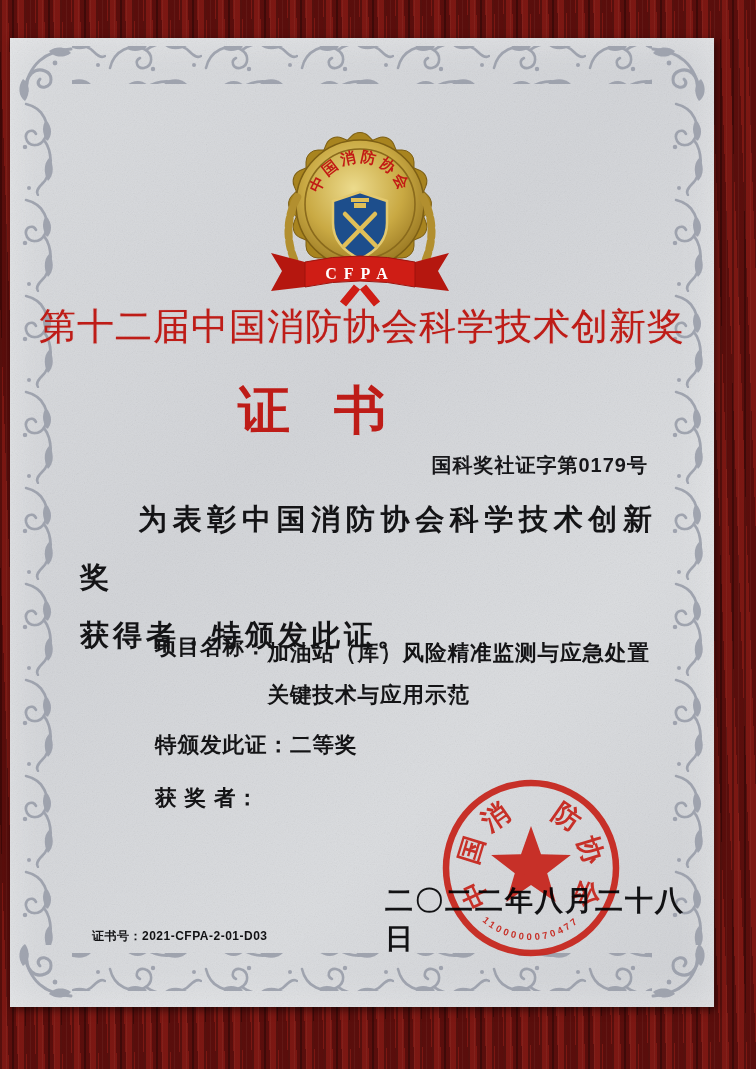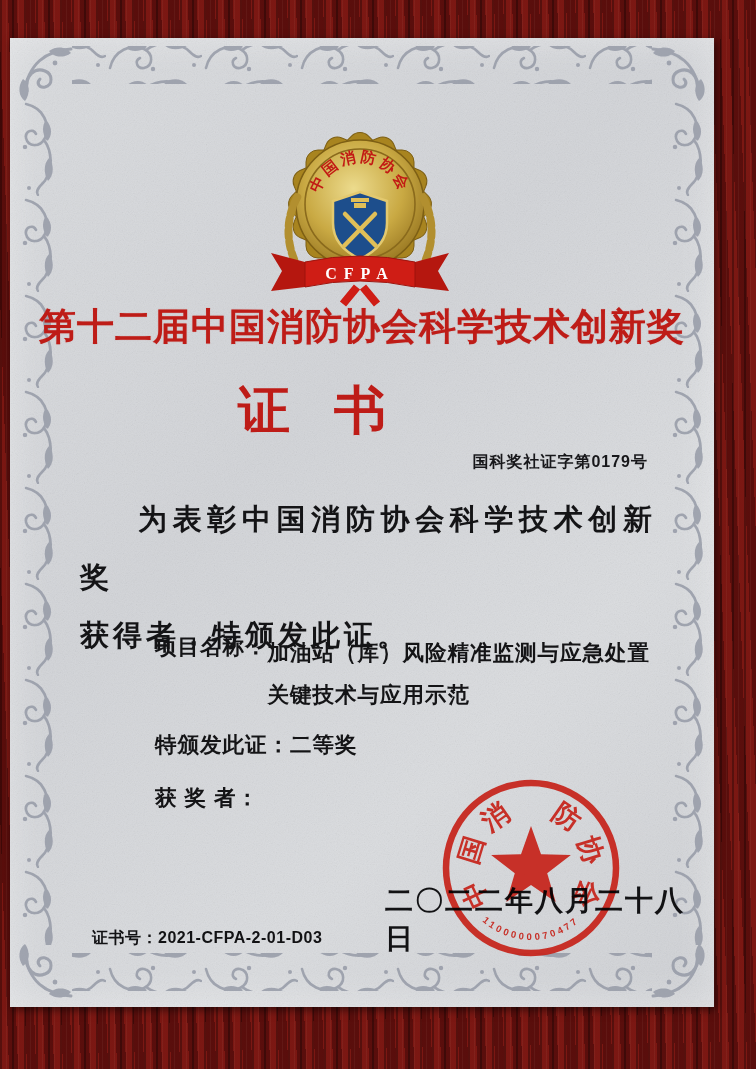--- a/index.html
+++ b/index.html
@@ -18,31 +18,31 @@
   .paper{
     position:absolute;left:10px;top:38px;width:704px;height:969px;
     background:linear-gradient(135deg,#d9dbde 0%,#d2d4d8 40%,#dadcdf 70%,#cfd1d5 100%);
     box-shadow:2px 3px 8px rgba(0,0,0,.55), inset 0 0 40px rgba(255,255,255,.45);
   }
   .noise,.ornament{position:absolute;left:0;top:0;pointer-events:none;}
   .content{position:absolute;inset:0;z-index:3;}
   .abs{position:absolute;}
   .title{
     left:0;right:0;top:264px;text-align:center;
-    font-size:37px;font-weight:bold;letter-spacing:1px;color:#be1c17;
+    font-size:37px;font-weight:normal;letter-spacing:1px;color:#be1c17;
     text-shadow:0 0 1px rgba(190,28,23,.4);
   }
   .cert-word{
     left:0;right:100px;top:338px;display:flex;justify-content:center;gap:44px;
     font-size:52px;font-weight:bold;color:#be1c17;
   }
   .doc-number{
     top:414px;right:66px;
     font-family:"Liberation Sans","DejaVu Sans",sans-serif;
-    font-size:16px;font-weight:bold;color:#17171a;letter-spacing:1px;
+    font-size:20px;font-weight:bold;color:#17171a;letter-spacing:1px;
   }
   .body-text{
     left:70px;right:58px;top:452px;
     font-size:29px;line-height:58px;color:#141416;font-weight:600;
     letter-spacing:4px;text-indent:58px;text-align:justify;
   }
   .fields{
     left:145px;right:40px;top:594px;
     font-family:"Liberation Sans","DejaVu Sans",sans-serif;
     font-size:21.5px;font-weight:bold;color:#141416;
@@ -57,21 +57,21 @@
     left:375px;top:844px;
     font-size:28px;font-weight:bold;color:#121214;letter-spacing:2px;
   }
   .seal{
     left:426px;top:735px;width:190px;height:190px;
     mix-blend-mode:multiply;opacity:.94;z-index:4;
   }
   .cert-no{
     left:82px;top:890px;
     font-family:"Liberation Sans","DejaVu Sans",sans-serif;
-    font-size:16px;font-weight:bold;color:#121214;letter-spacing:.5px;
+    font-size:12px;font-weight:bold;color:#121214;letter-spacing:.5px;
   }
   .logo{left:245px;top:84px;width:210px;height:185px;}
 </style>
 </head>
 <body>
 
 <div class="frame"></div>
 
 <div class="paper">
 

